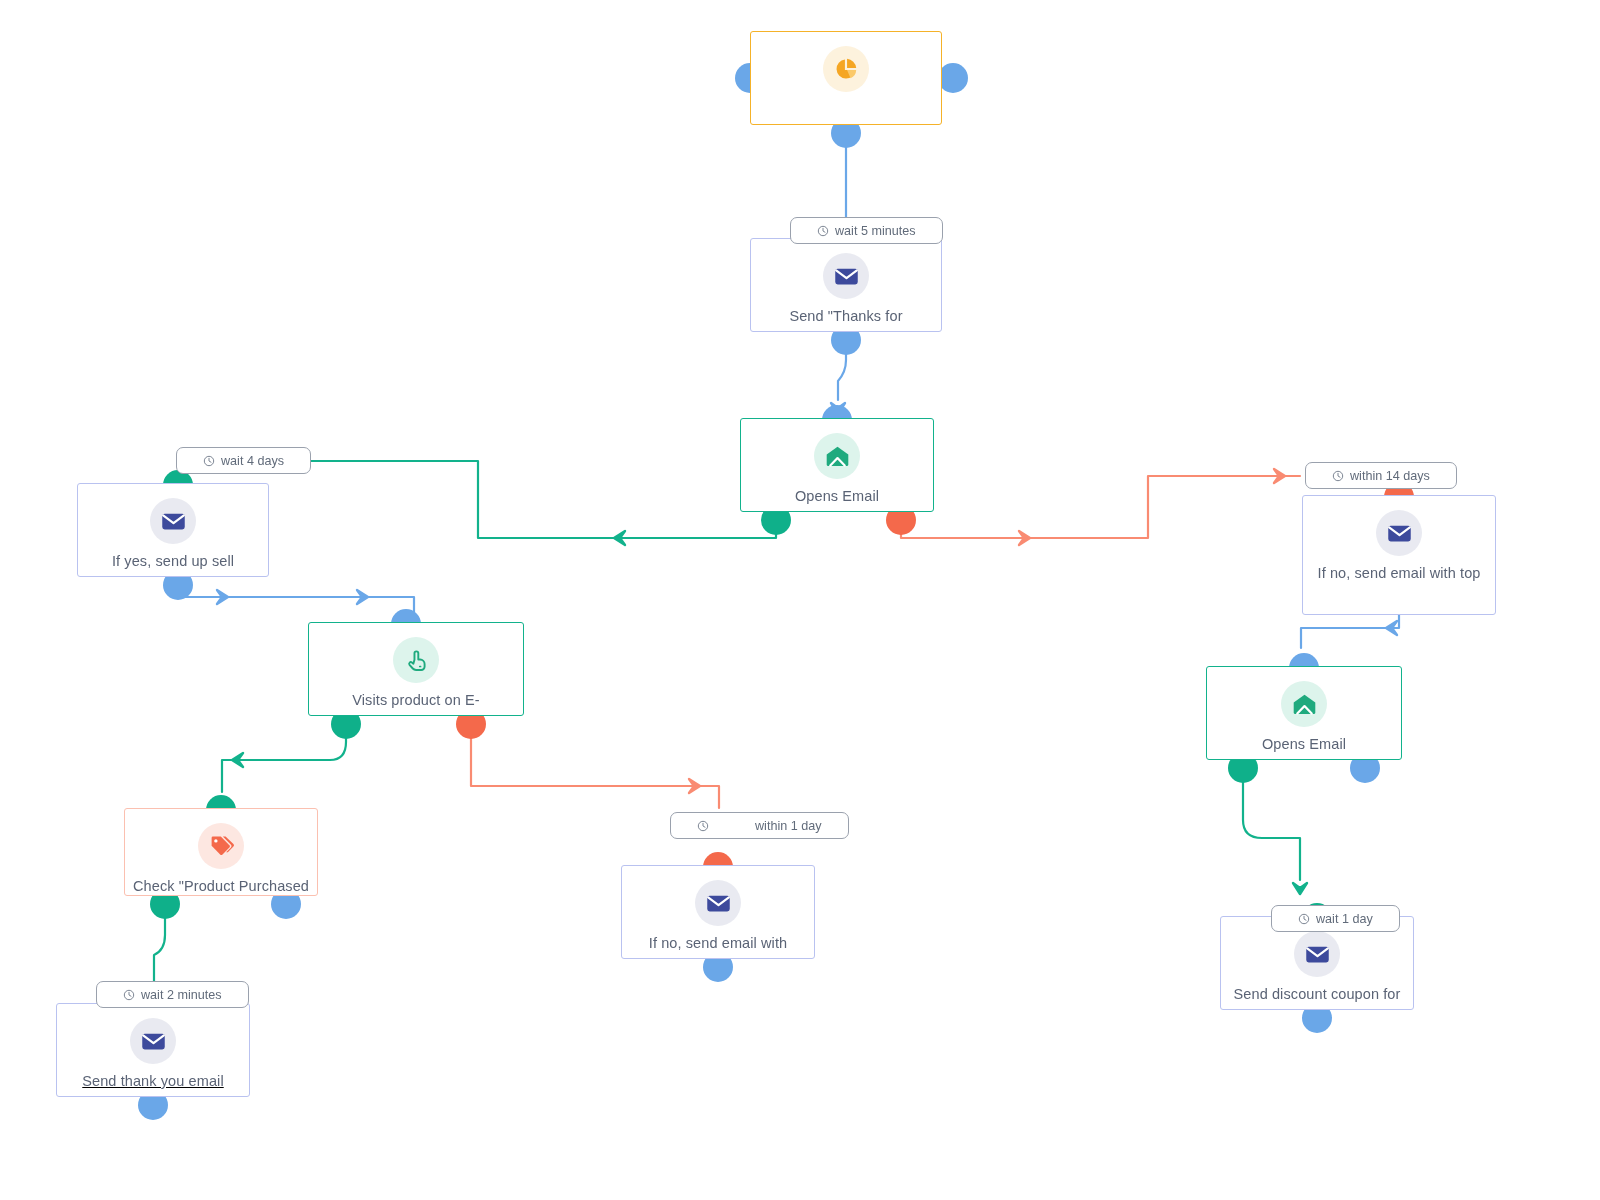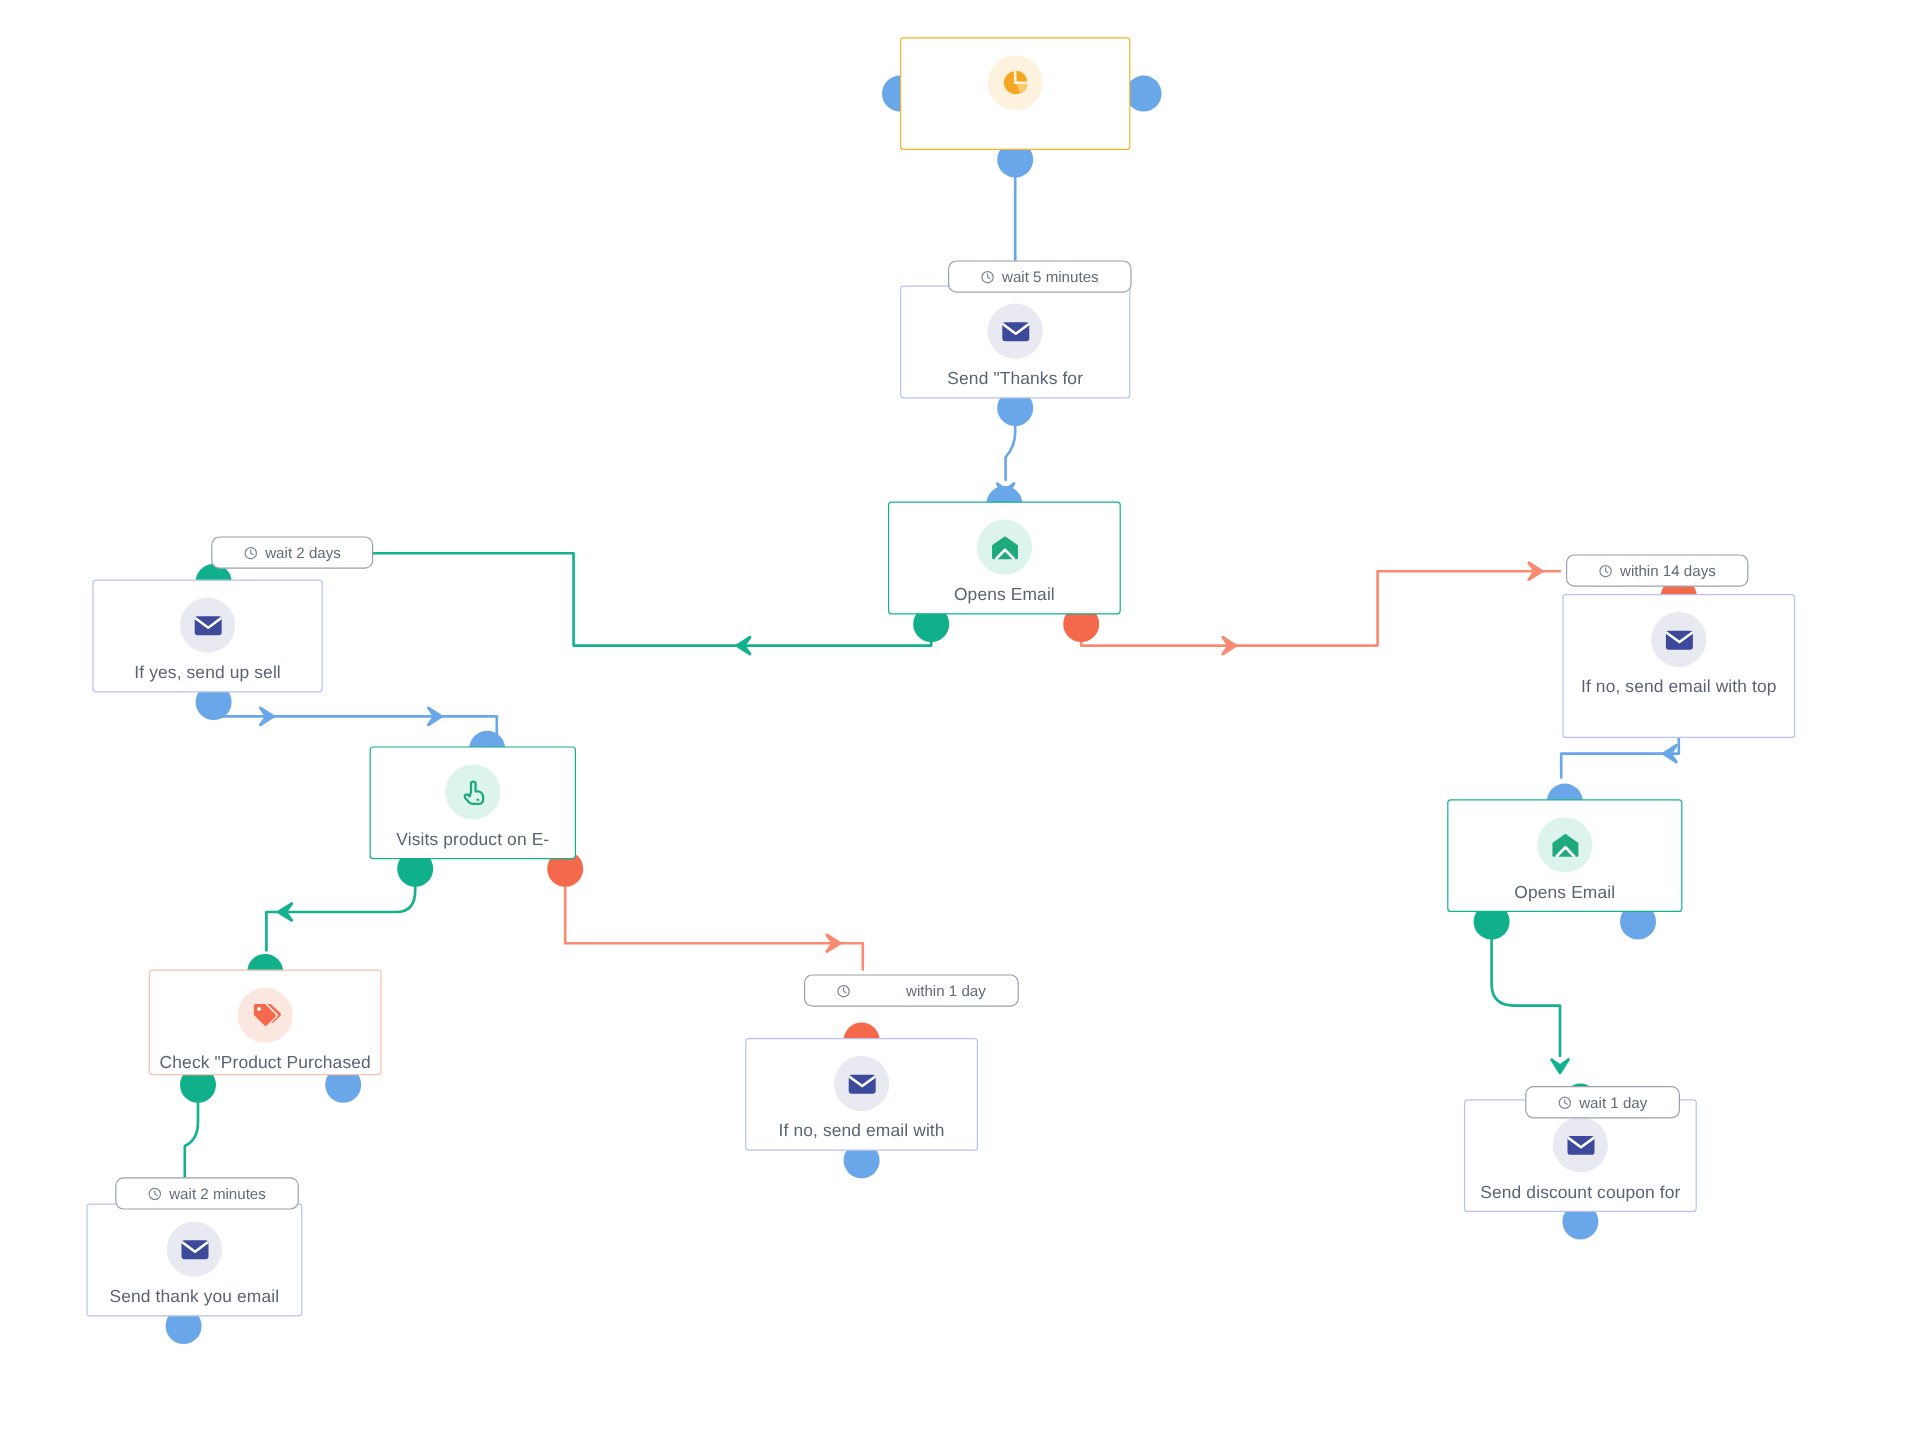--- a/index.html
+++ b/index.html
@@ -215,40 +215,40 @@
       </div>
       <div class="node border-blue" style="left: 77px; top: 483px; width: 192px; height: 94px;">
         <div class="node-icon ic-blue">
           <svg width="27" height="27" viewBox="0 0 24 24" xmlns="http://www.w3.org/2000/svg">
             <rect x="2" y="5" width="20" height="14" rx="2.2" fill="#3d4a9c"></rect>
             <path d="M2.8 6.6 L12 13.4 L21.2 6.6" fill="none" stroke="#ffffff" stroke-width="1.9" stroke-linecap="round" stroke-linejoin="round"></path>
           </svg>
         </div>
         <div class="node-label">If yes, send up sell</div>
       </div>
-      <div class="node border-green" style="left: 308px; top: 622px; width: 172px; height: 94px;">
+      <div class="node border-green" style="left: 308px; top: 622px; width: 216px; height: 94px;">
         <div class="node-icon ic-green">
           <svg width="27" height="27" viewBox="0 0 24 24" xmlns="http://www.w3.org/2000/svg">
             <path d="M10.2 11.4 V5.6 a1.7 1.7 0 0 1 3.4 0 v5.5 h1.6 a4 4 0 0 1 4 4 v2.3 a3 3 0 0 1 -3 3 h-4.6 a4 4 0 0 1 -2.9 -1.3 l-2.9 -3.3 a1.5 1.5 0 0 1 2.1 -2.1 l1.3 1.1 z" fill="none" stroke="#1faa7e" stroke-width="1.7" stroke-linejoin="round" stroke-linecap="round"></path>
             <rect x="14.2" y="16.6" width="2.1" height="1.5" rx="0.5" fill="#1faa7e"></rect>
           </svg>
         </div>
         <div class="node-label">Visits product on E-</div>
       </div>
       <div class="node border-red" style="left: 124px; top: 808px; width: 194px; height: 88px;">
         <div class="node-icon ic-red">
           <svg width="27" height="27" viewBox="0 0 24 24" xmlns="http://www.w3.org/2000/svg">
             <path d="M3.2 11.4 L3.2 4.4 a1.2 1.2 0 0 1 1.2 -1.2 l7 0 L19 10.8 a1.5 1.5 0 0 1 0 2.1 l-6.1 6.1 a1.5 1.5 0 0 1 -2.1 0 Z" fill="#f4694b"></path>
             <circle cx="7" cy="7" r="1.5" fill="#ffffff"></circle>
             <path d="M13.2 3.2 L20.4 10.5 a1.6 1.6 0 0 1 0 2.3 l-4.3 4.3 l1.5 0 l5 -5 a1.6 1.6 0 0 0 0 -2.3 L15.6 3.2 Z" fill="#f4694b"></path>
           </svg>
         </div>
         <div class="node-label">Check "Product Purchased</div>
       </div>
-      <div class="node border-blue" style="left: 72px; top: 1003px; width: 180px; height: 94px;">
+      <div class="node border-blue" style="left: 56px; top: 1003px; width: 194px; height: 94px; text-decoration: underline;">
         <div class="node-icon ic-blue">
           <svg width="27" height="27" viewBox="0 0 24 24" xmlns="http://www.w3.org/2000/svg">
             <rect x="2" y="5" width="20" height="14" rx="2.2" fill="#3d4a9c"></rect>
             <path d="M2.8 6.6 L12 13.4 L21.2 6.6" fill="none" stroke="#ffffff" stroke-width="1.9" stroke-linecap="round" stroke-linejoin="round"></path>
           </svg>
         </div>
         <div class="node-label">Send thank you email</div>
       </div>
       <div class="node border-blue" style="left: 621px; top: 865px; width: 194px; height: 94px;">
         <div class="node-icon ic-blue">
@@ -297,21 +297,21 @@
         </span>
         <span>wait 5 minutes</span>
       </div>
       <div class="wait-badge" style="left: 176px; top: 447px;">
         <span class="clock">
           <svg width="12" height="12" viewBox="0 0 24 24" xmlns="http://www.w3.org/2000/svg">
             <circle cx="12" cy="12" r="9.4" fill="none" stroke="#7d8694" stroke-width="2"></circle>
             <path d="M12 6.6 L12 12 L16 14.4" fill="none" stroke="#7d8694" stroke-width="2" stroke-linecap="round"></path>
           </svg>
         </span>
-        <span>wait 2 days</span>
+        <span>wait 4 days</span>
       </div>
       <div class="wait-badge" style="left: 1305px; top: 462px;">
         <span class="clock">
           <svg width="12" height="12" viewBox="0 0 24 24" xmlns="http://www.w3.org/2000/svg">
             <circle cx="12" cy="12" r="9.4" fill="none" stroke="#7d8694" stroke-width="2"></circle>
             <path d="M12 6.6 L12 12 L16 14.4" fill="none" stroke="#7d8694" stroke-width="2" stroke-linecap="round"></path>
           </svg>
         </span>
         <span>within 14 days</span>
       </div>

